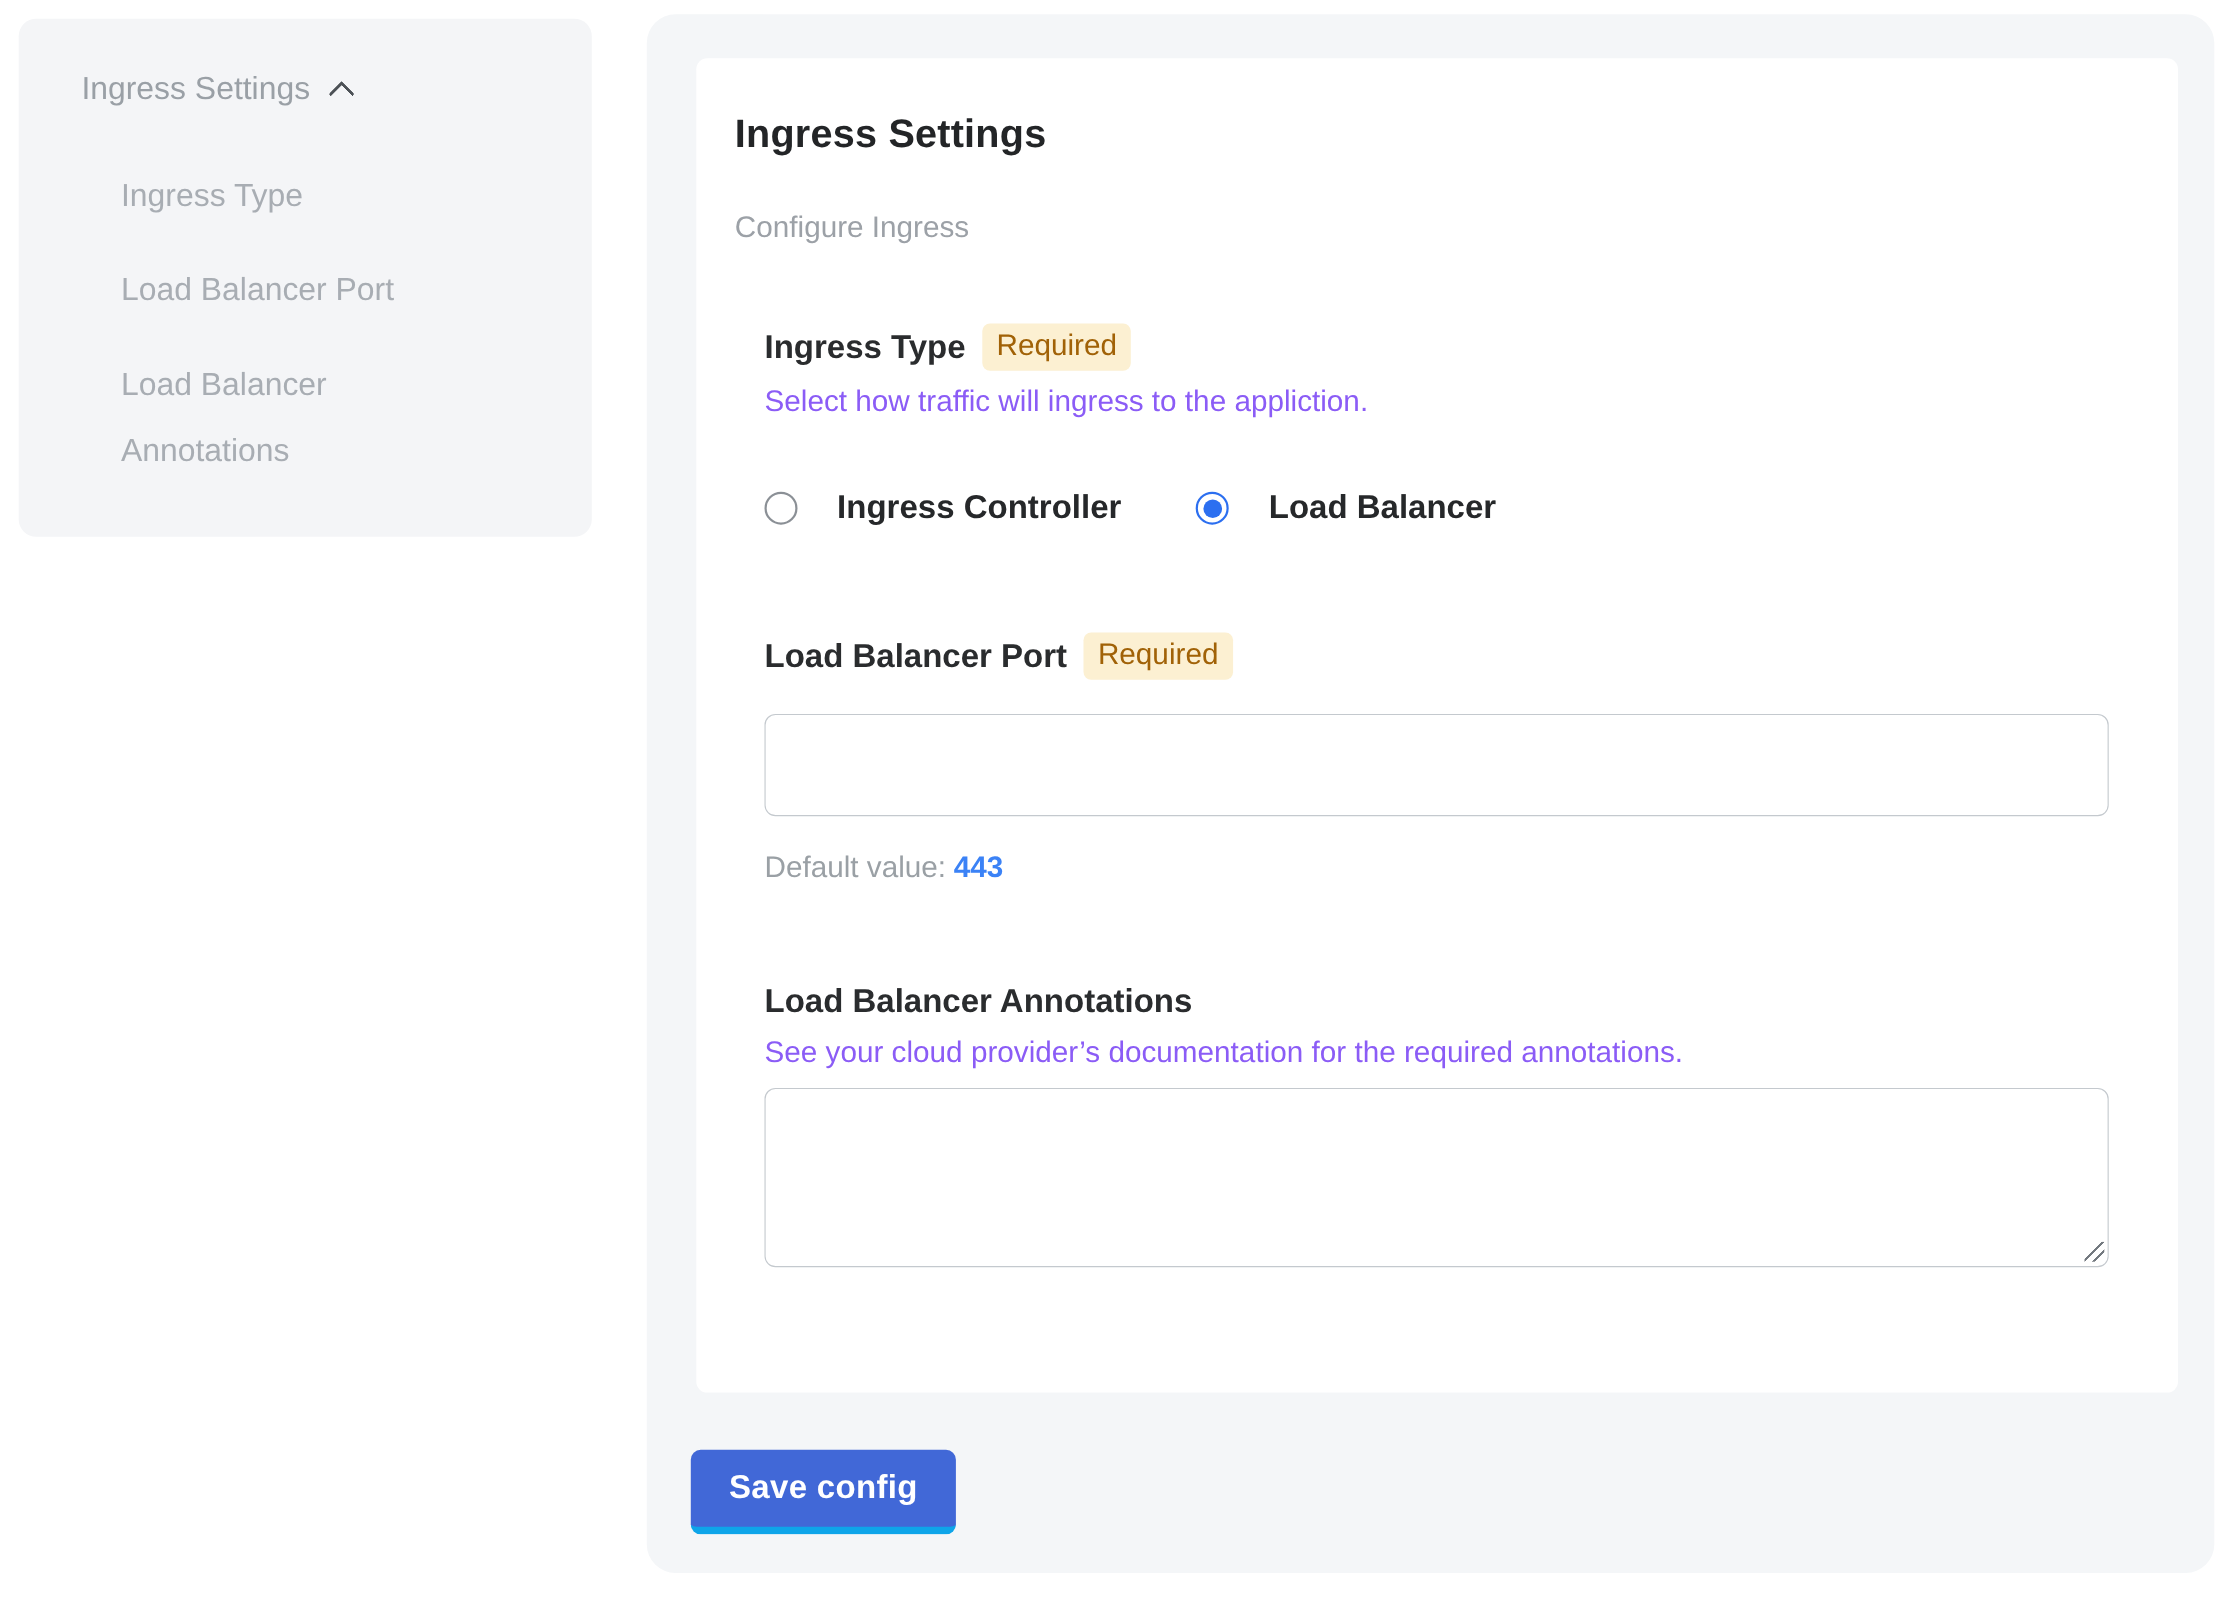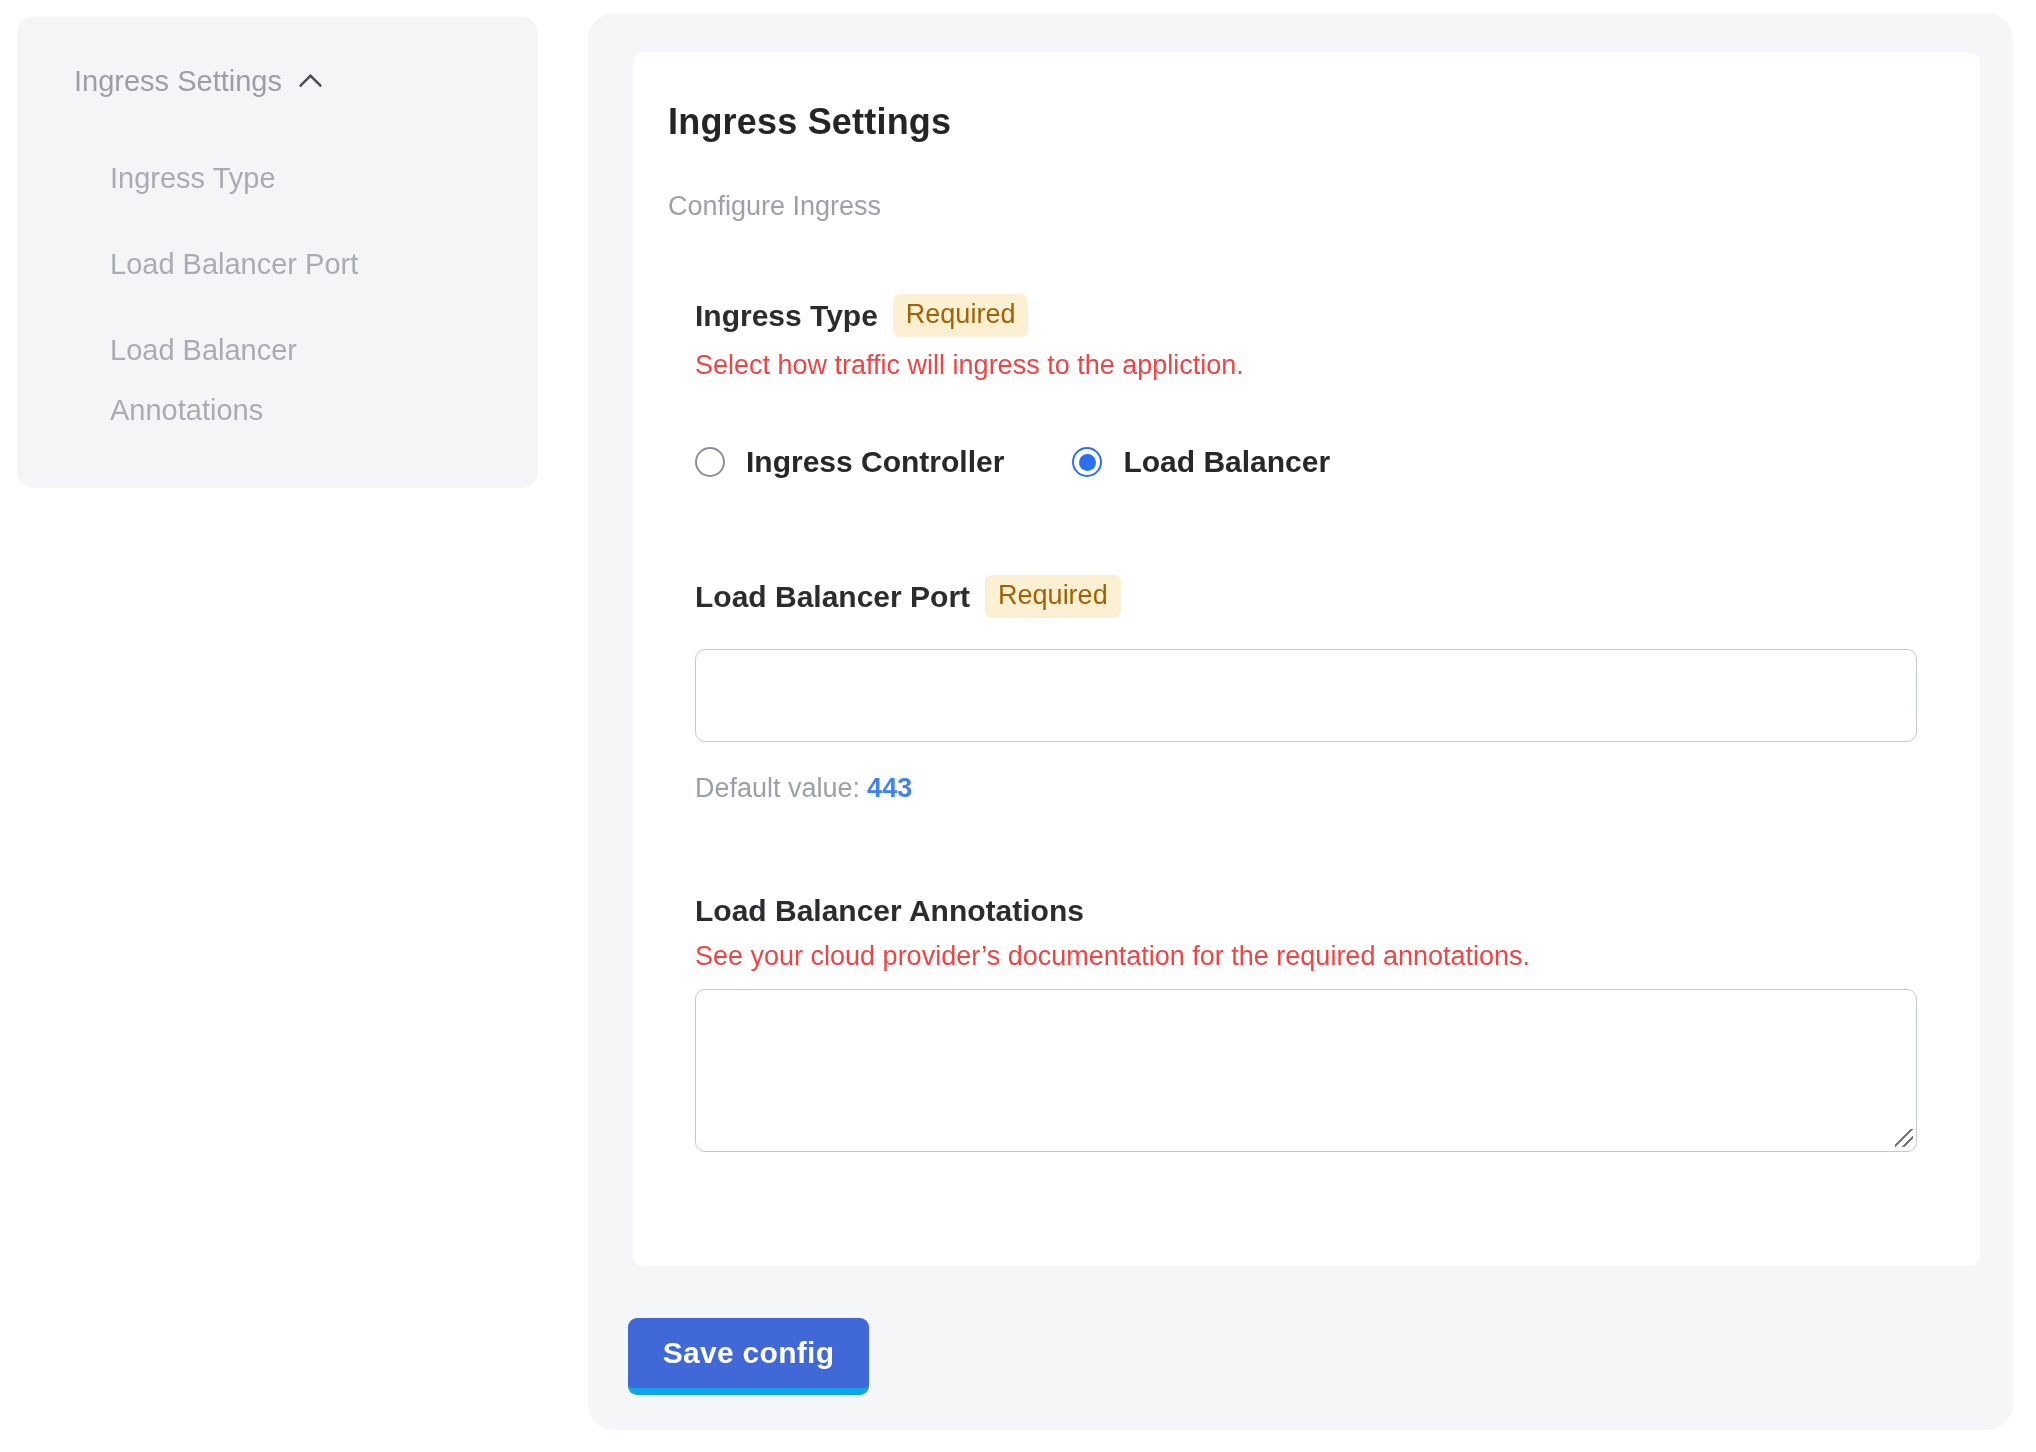--- a/index.html
+++ b/index.html
@@ -51,25 +51,25 @@
   .section-1 { margin-top: 72px; }
   .section-2 { margin-top: 96px; }
   .section-3 { margin-top: 90px; }
 
   .section-heading { display: flex; align-items: center; gap: 15px; }
   .section-label { font-size: 30px; font-weight: 700; color: #2a2c2e; }
   .badge {
     background: #fcf0d2; color: #a16207;
     font-size: 27px; padding: 5px 13px 7px; border-radius: 7px;
   }
-  .section-desc { margin-top: 13px; font-size: 27px; color: #ef4444; }
+  .section-desc { margin-top: 13px; font-size: 27px; color: #8b5cf6; }
 
   
   .radio-row { margin-top: 64px; display: flex; align-items: center; }
-  .radio-option { display: flex; align-items: center; gap: 21px; cursor: pointer; }
+  .radio-option { display: flex; align-items: center; gap: 36px; cursor: pointer; }
   .radio-option + .radio-option { margin-left: 68px; }
   .radio-circle {
     width: 30px; height: 30px; border-radius: 50%;
     border: 2.5px solid #8b9096; background: #ffffff;
     display: flex; align-items: center; justify-content: center;
   }
   .radio-circle.checked { border-color: #2c6ff0; }
   .radio-dot { width: 17px; height: 17px; border-radius: 50%; background: #2c6ff0; }
   .radio-label { font-size: 30px; font-weight: 600; color: #26282a; }
 

